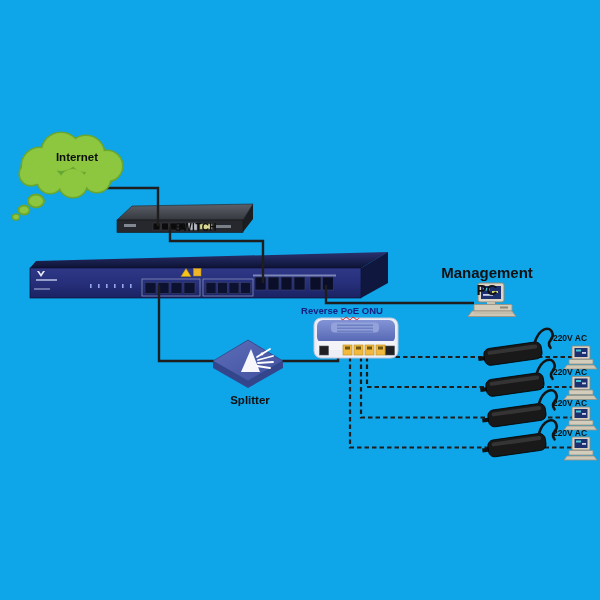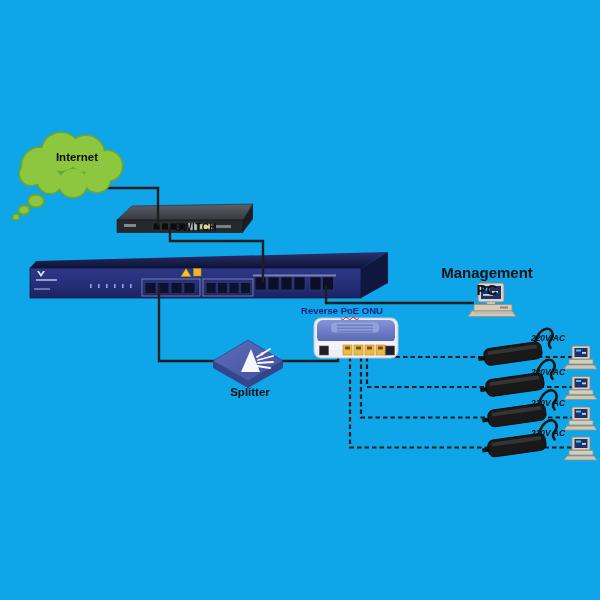--- a/index.html
+++ b/index.html
@@ -5,22 +5,22 @@
   html,body{margin:0;padding:0;background:#fff;}
   #canvas{position:relative;width:600px;height:600px;background:#0ea5e9;overflow:hidden;
           font-family:"Liberation Sans",sans-serif;}
   #art{position:absolute;left:0;top:0;}
   .lbl{position:absolute;font-weight:bold;color:#111;text-align:center;line-height:1.1;}
   .lbl-internet{left:37px;top:151px;width:80px;font-size:11.5px;color:#0d0d0d;}
   .lbl-switch{left:166px;top:186px;width:60px;font-size:10px;letter-spacing:.4px;margin-top:36px;}
   .lbl-mgmt{left:437px;top:265px;width:100px;font-size:15px;}
   .lbl-onu{left:292px;top:306px;width:100px;font-size:9.5px;color:#16207e;}
   .lbl-onu .squig{text-decoration:underline wavy #e02020;text-decoration-thickness:1px;text-underline-offset:2px;}
-  .lbl-splitter{left:210px;top:386px;width:80px;font-size:11.5px;}
-  .lbl-220{width:60px;left:518px;font-size:8.5px;font-style:italic;}
+  .lbl-splitter{left:210px;top:394px;width:80px;font-size:11.5px;}
+  .lbl-220{width:60px;left:540px;font-size:8.5px;}
   .r1{top:334px;} .r2{top:368px;} .r3{top:399px;} .r4{top:429px;}
 </style>
 </head>
 <body>
 
 <div id="canvas">
 
 <svg id="art" width="600" height="600" viewBox="0 0 600 600" xmlns="http://www.w3.org/2000/svg">
   <defs>
     <linearGradient id="oltFace" x1="0" y1="0" x2="0" y2="1">

